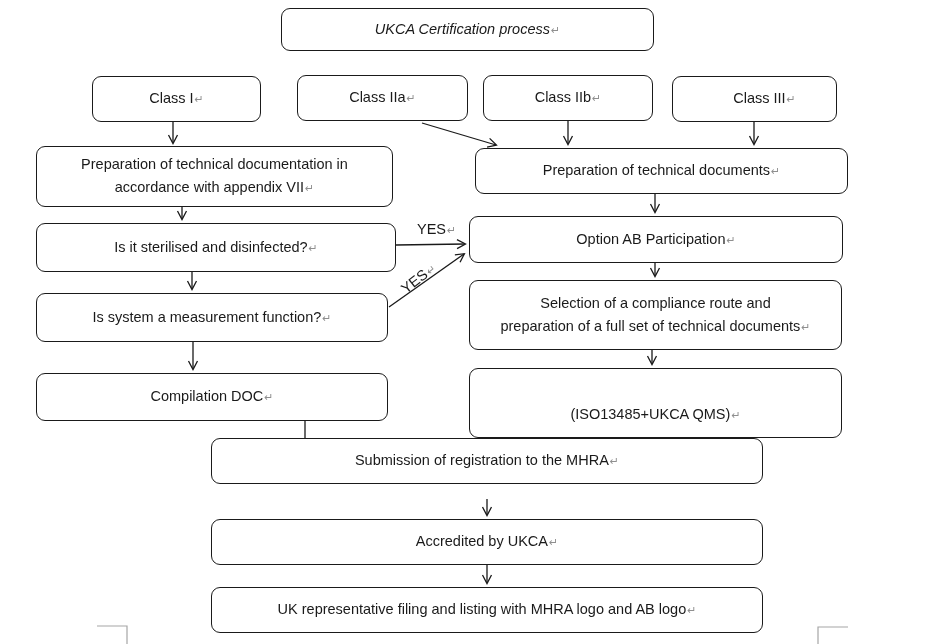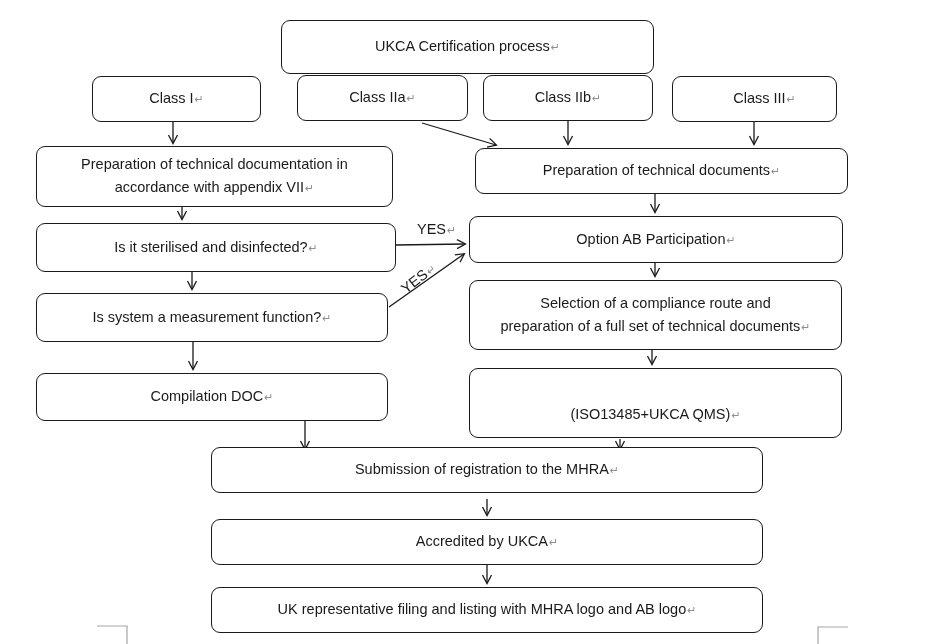--- a/index.html
+++ b/index.html
@@ -75,21 +75,21 @@
     <line x1="620" y1="439" x2="620" y2="449" marker-end="url(#arrow)"></line>
     <line x1="487" y1="499" x2="487" y2="515" marker-end="url(#arrow)"></line>
     <line x1="487" y1="565" x2="487" y2="583" marker-end="url(#arrow)"></line>
   </g>
   <g stroke="#a6a6a6" stroke-width="1.2" fill="none">
     <polyline points="97,626 127,626 127,644"></polyline>
     <polyline points="848,627 818,627 818,644"></polyline>
   </g>
 </svg>
 
-<div class="box" style="left:281px;top:20px;width:373px;height:54px;">
+<div class="box" style="left:281px;top:8px;width:373px;height:43px;font-style:italic;">
   <div class="box-text"><span>UKCA Certification process</span><span class="ret">↵</span></div>
 </div>
 
 <div class="box" style="left:92px;top:76px;width:169px;height:46px;">
   <div class="box-text"><span>Class I</span><span class="ret">↵</span></div>
 </div>
 
 <div class="box" style="left:297px;top:75px;width:171px;height:46px;">
   <div class="box-text"><span>Class IIa</span><span class="ret">↵</span></div>
 </div>
@@ -127,21 +127,21 @@
 </div>
 
 <div class="box" style="left:469px;top:280px;width:373px;height:70px;">
   <div class="box-text"><span>Selection of a compliance route and</span><br><span>preparation of a full set of technical documents</span><span class="ret">↵</span></div>
 </div>
 
 <div class="box" style="left:469px;top:368px;width:373px;height:70px;">
   <div class="box-text"><br><span>(ISO13485+UKCA QMS)</span><span class="ret">↵</span></div>
 </div>
 
-<div class="box" style="left:211px;top:447px;width:552px;height:46px;">
+<div class="box" style="left:211px;top:438px;width:552px;height:46px;">
   <div class="box-text"><span>Submission of registration to the MHRA</span><span class="ret">↵</span></div>
 </div>
 
 <div class="box" style="left:211px;top:519px;width:552px;height:46px;">
   <div class="box-text"><span>Accredited by UKCA</span><span class="ret">↵</span></div>
 </div>
 
 <div class="box" style="left:211px;top:587px;width:552px;height:46px;">
   <div class="box-text"><span>UK representative filing and listing with MHRA logo and AB logo</span><span class="ret">↵</span></div>
 </div>

